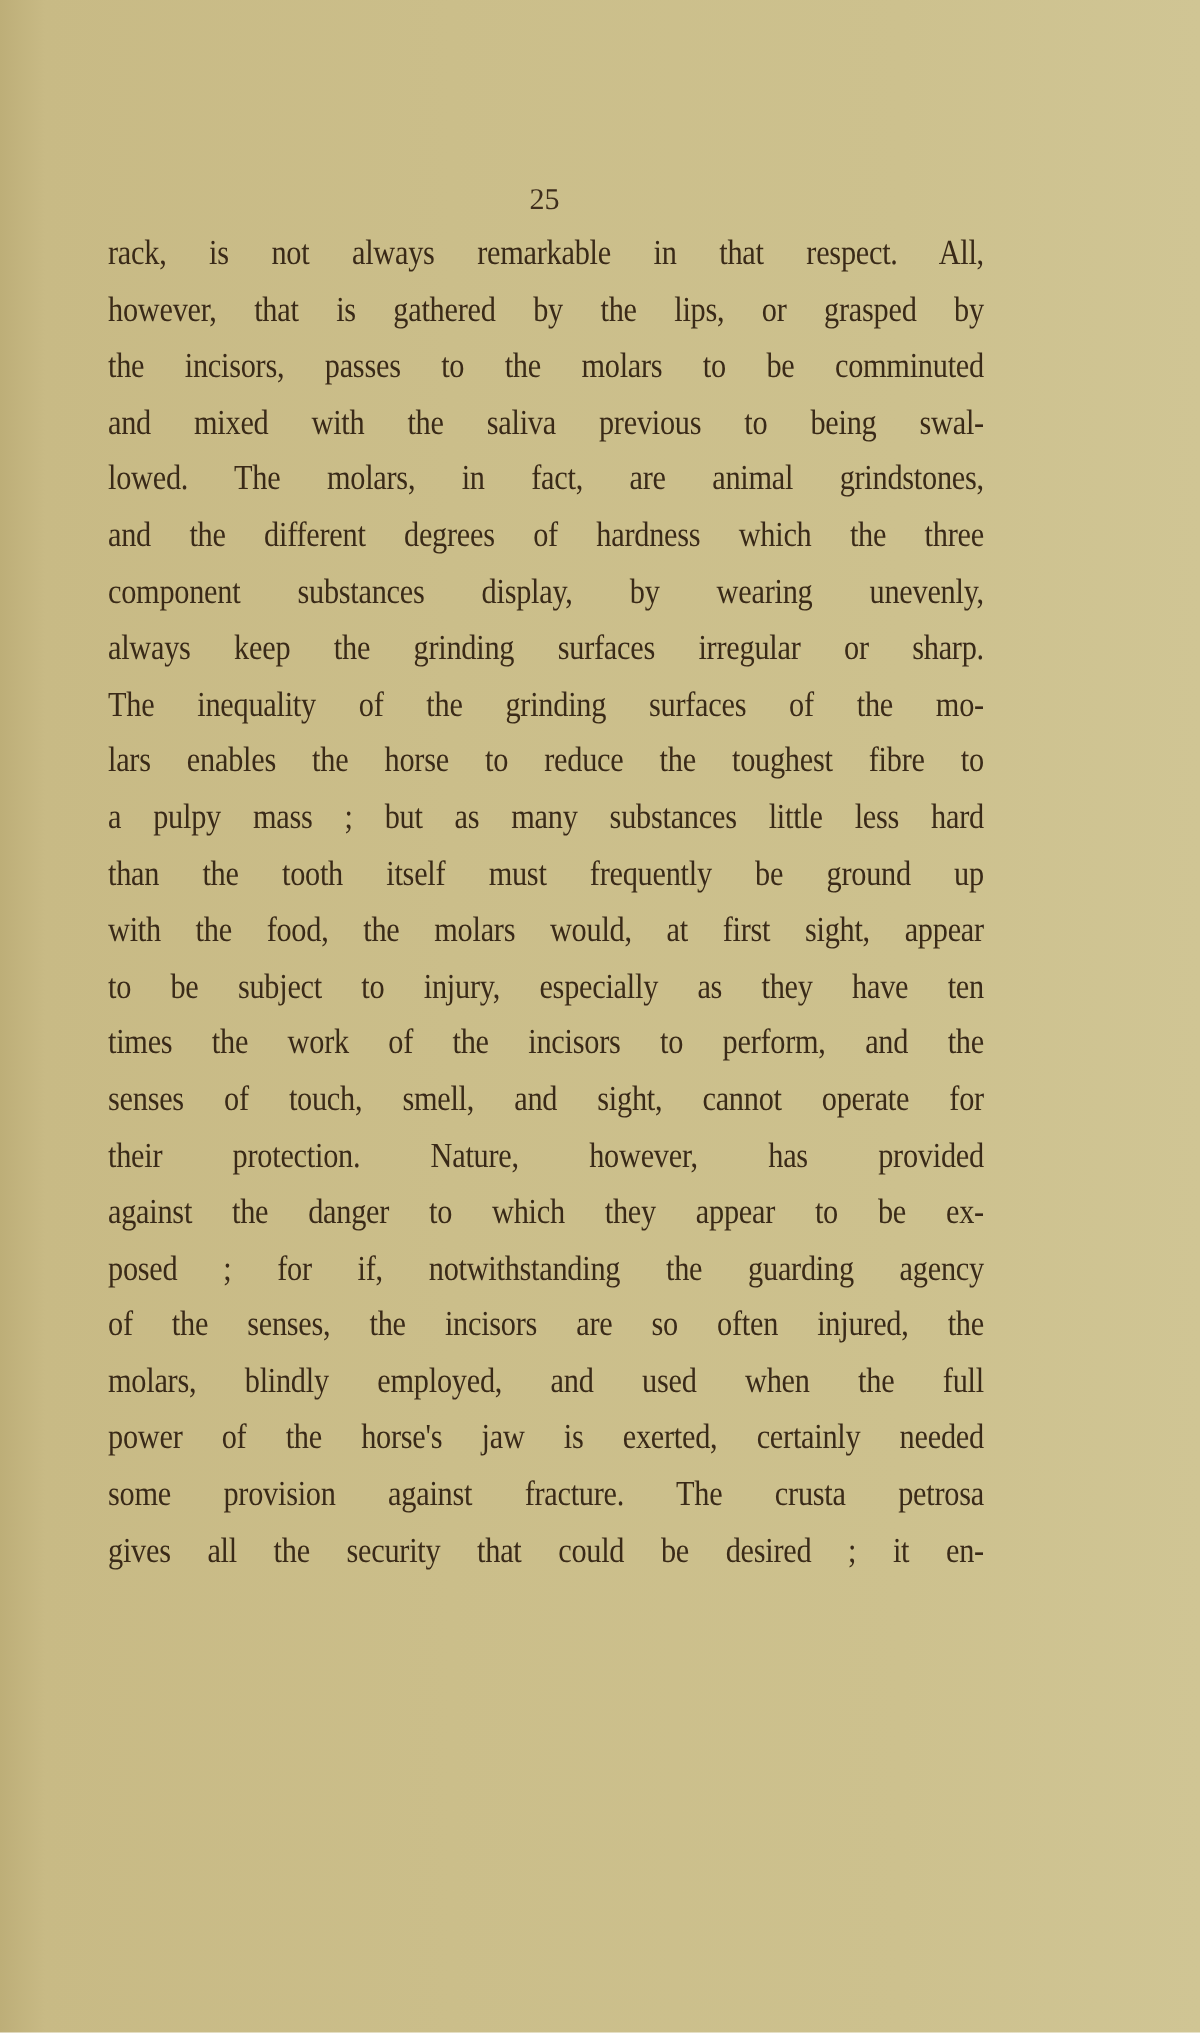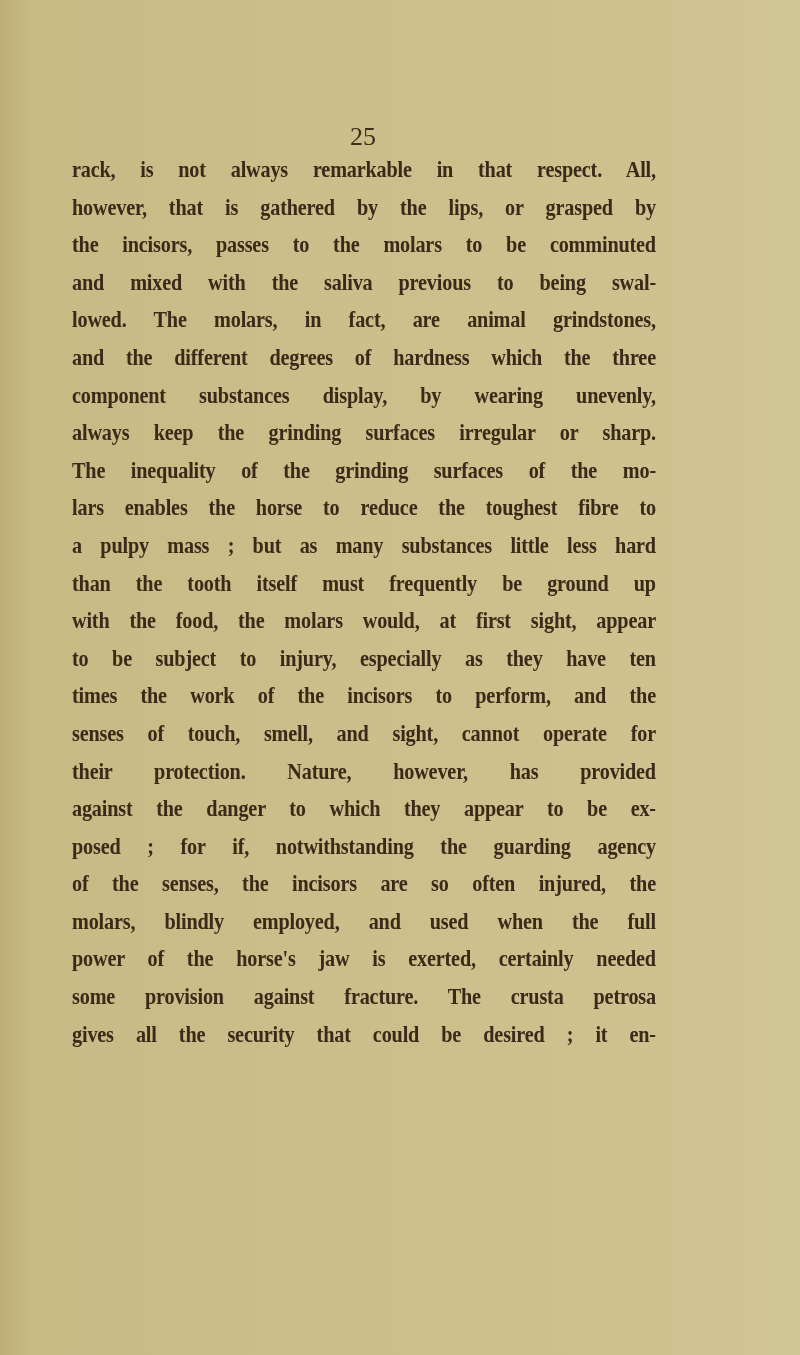--- a/index.html
+++ b/index.html
@@ -6,24 +6,24 @@
   body {
     width: 800px; height: 1355px; overflow: hidden;
     background: #c9bb86;
     background: linear-gradient(90deg, #bdae78 0px, #c8ba85 30px, #cbbe8a 300px, #cdc18e 600px, #d0c594 800px);
     font-family: "Liberation Serif", "DejaVu Serif", serif;
     color: #3a2a18;
     position: relative;
   }
   .page-number {
     position: absolute; top: 122px; left: 0; width: 726px;
-    text-align: center; font-size: 26px; color: #3f2e1c;
+    text-align: center; font-size: 20px; color: #3f2e1c;
   }
   .body-text {
-    position: absolute; top: 151px; left: 72px; width: 584px; font-weight: bold;
+    position: absolute; top: 151px; left: 72px; width: 584px;
   }
   .line {
     display: block; height: 37.6px; line-height: 37.6px;
     font-size: 23.5px; text-align: justify; text-align-last: justify;
     white-space: nowrap; letter-spacing: -0.2px; word-spacing: 1px;
     transform: scaleX(0.86); transform-origin: left center; width: 679px;
   }
 </style>
 </head>
 <body>

